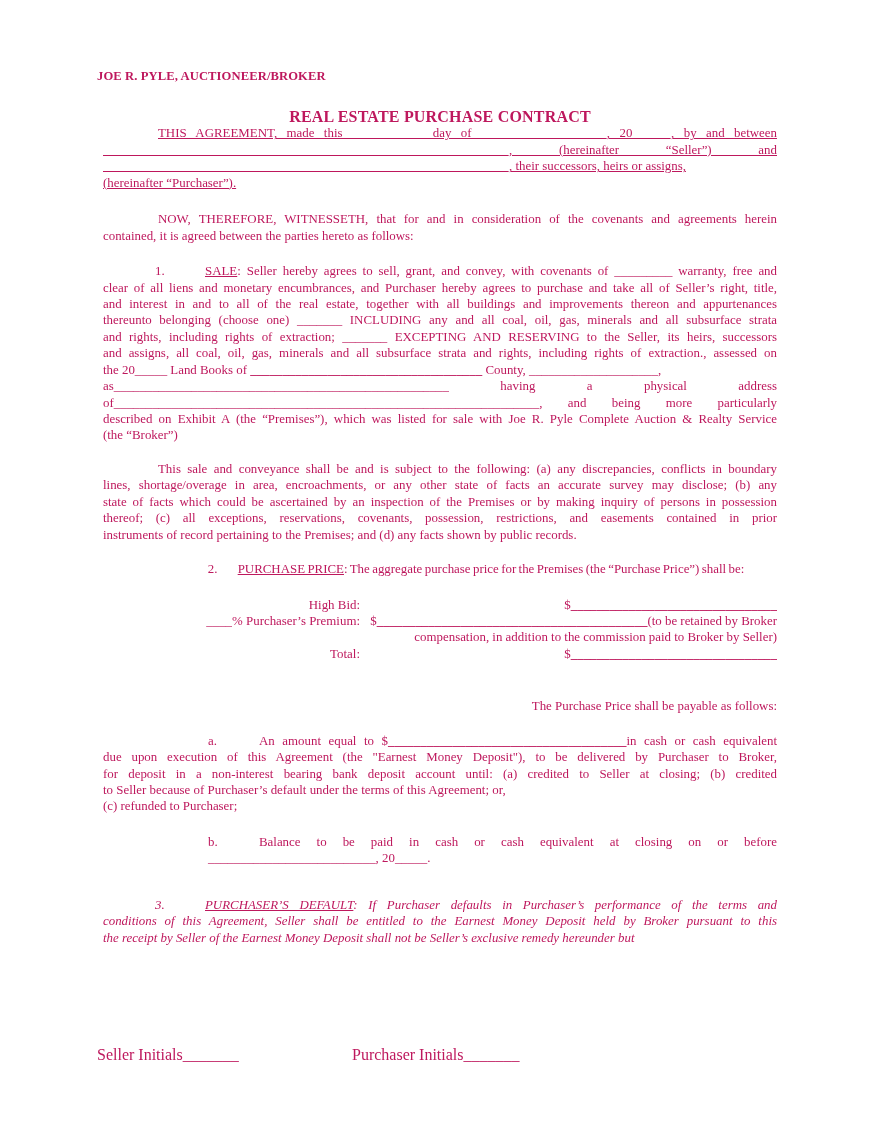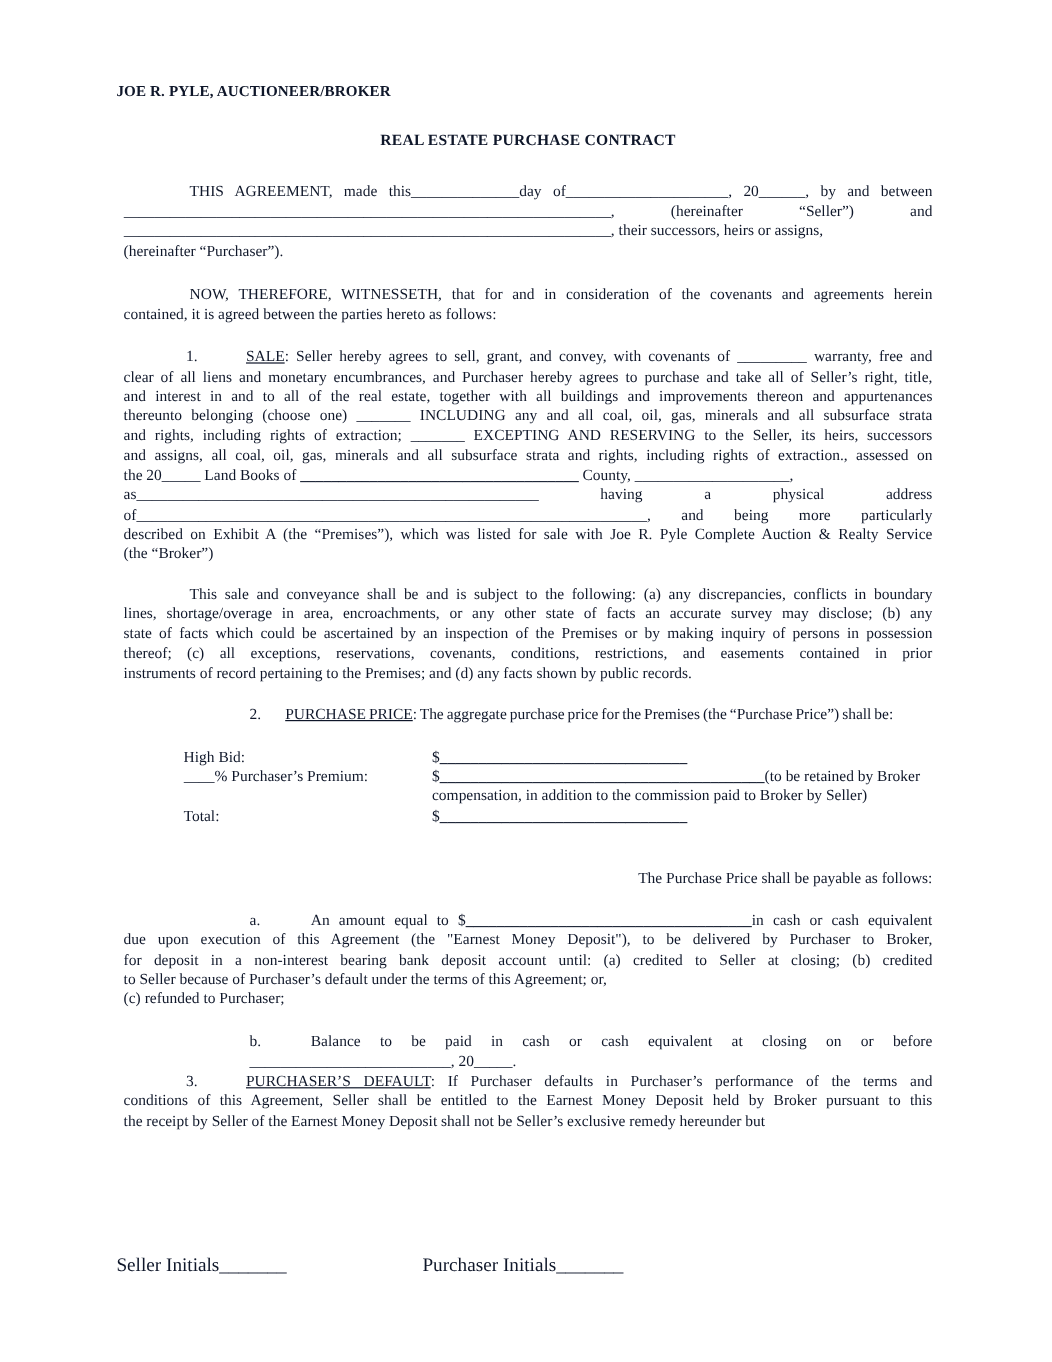--- a/index.html
+++ b/index.html
@@ -1,52 +1,52 @@
 <!DOCTYPE html>
 <html><head>
 <meta charset="utf-8">
 <style>
   html,body{margin:0;padding:0;background:#ffffff;}
   .page{position:relative;width:877px;height:1135px;background:#ffffff;
         font-family:"Liberation Serif","DejaVu Serif",serif;
-        font-size:12.9px;color:#0f172a;overflow:hidden;}
+        font-size:12.9px;color:#be185d;overflow:hidden;}
   .content{position:absolute;left:103px;top:68px;width:674px;}
   .ln{line-height:16.45px;height:16.45px;overflow:hidden;}
   .jl{text-align:justify;text-align-last:justify;word-spacing:-2px;}
   .t1{word-spacing:-0.8px;}
   .ind55{text-indent:55px;}
   .ind52{text-indent:52px;text-align:center;}
   .ind105{text-indent:105px;}
   .numblk{display:inline-block;width:50px;text-indent:0;}
   .numblk2{display:inline-block;width:51px;text-indent:0;}
   .u{text-decoration:underline;}
   .bb{font-weight:bold;}
   .hdr{font-weight:bold;font-size:12.6px;letter-spacing:0.1px;margin-left:-6px;
        line-height:16.45px;height:16.45px;overflow:hidden;}
-  .ttl{font-weight:bold;font-size:13px;text-align:center;letter-spacing:0.2px;
+  .ttl{font-weight:bold;font-size:16px;text-align:center;letter-spacing:0.2px;
        margin-top:24px;line-height:17px;height:17px;overflow:hidden;}
   .price{margin-left:50px;margin-top:19px;}
-  .prow{display:flex;align-items:flex-start;}
+  .prow{display:flex;align-items:flex-start;text-align:right;}
   .plabel{width:207px;}
   .pval{flex:1;}
   .indent50{margin-left:50px;}
   .footer{position:absolute;left:97px;top:1046px;font-size:16px;}
   .fspan1{display:inline-block;width:255px;}
 </style>
 </head>
 <body>
 
 <div class="page">
   <div class="content">
 
     <div class="hdr">JOE R. PYLE, AUCTIONEER/BROKER</div>
 
     <div class="ttl">REAL ESTATE PURCHASE CONTRACT</div>
 
-    <div style="margin-top:26px;">
+    <div style="text-decoration:underline;">
       <div class="ln jl ind55">THIS AGREEMENT, made this______________day of_____________________, 20______, by and between</div>
       <div class="ln jl">_______________________________________________________________, (hereinafter “Seller”) and</div>
       <div class="ln">_______________________________________________________________, their successors, heirs or assigns,</div>
       <div class="ln">(hereinafter “Purchaser”).</div>
     </div>
 
     <div style="margin-top:20px;">
       <div class="ln jl ind55">NOW, THEREFORE, WITNESSETH, that for and in consideration of the covenants and agreements herein</div>
       <div class="ln">contained, it is agreed between the parties hereto as follows:</div>
     </div>
@@ -62,21 +62,21 @@
       <div class="ln jl">as____________________________________________________ having a physical address</div>
       <div class="ln jl">of__________________________________________________________________, and being more particularly</div>
       <div class="ln jl">described on Exhibit A (the “Premises”), which was listed for sale with Joe R. Pyle Complete Auction &amp; Realty Service</div>
       <div class="ln">(the “Broker”)</div>
     </div>
 
     <div style="margin-top:17px;">
       <div class="ln jl ind55">This sale and conveyance shall be and is subject to the following: (a) any discrepancies, conflicts in boundary</div>
       <div class="ln jl">lines, shortage/overage in area, encroachments, or any other state of facts an accurate survey may disclose; (b) any</div>
       <div class="ln jl">state of facts which could be ascertained by an inspection of the Premises or by making inquiry of persons in possession</div>
-      <div class="ln jl">thereof; (c) all exceptions, reservations, covenants, conditions, restrictions, and easements contained in prior</div>
+      <div class="ln jl">thereof; (c) all exceptions, reservations, covenants, possession, restrictions, and easements contained in prior</div>
       <div class="ln">instruments of record pertaining to the Premises; and (d) any facts shown by public records.</div>
     </div>
 
     <div style="margin-top:18px;">
       <div class="ln ind52 t1"><span class="numblk">2.</span><span class="u">PURCHASE PRICE</span><span>: The aggregate purchase price for the Premises (the “Purchase Price”) shall be:</span></div>
     </div>
 
     <div class="price">
       <div class="prow">
         <div class="plabel ln">High Bid:</div>
@@ -103,21 +103,21 @@
       <div class="ln jl">for deposit in a non-interest bearing bank deposit account until: (a) credited to Seller at closing; (b) credited</div>
       <div class="ln">to Seller because of Purchaser’s default under the terms of this Agreement; or,</div>
       <div class="ln">(c) refunded to Purchaser;</div>
     </div>
 
     <div style="margin-top:19px;">
       <div class="ln jl ind105"><span class="numblk2">b.</span><span>Balance to be paid in cash or cash equivalent at closing on or before</span></div>
       <div class="ln ind105">__________________________, 20_____.</div>
     </div>
 
-    <div style="">
+    <div style="margin-top:30px;font-style:italic;">
       <div class="ln jl ind52"><span class="numblk">3.</span><span class="u">PURCHASER’S DEFAULT</span><span>: If Purchaser defaults in Purchaser’s performance of the terms and</span></div>
       <div class="ln jl">conditions of this Agreement, Seller shall be entitled to the Earnest Money Deposit held by Broker pursuant to this</div>
       <div class="ln">the receipt by Seller of the Earnest Money Deposit shall not be Seller’s exclusive remedy hereunder but</div>
     </div>
 
   </div>
 
   <div class="footer">
     <span class="fspan1">Seller Initials_______</span><span>Purchaser Initials_______</span>
   </div>

